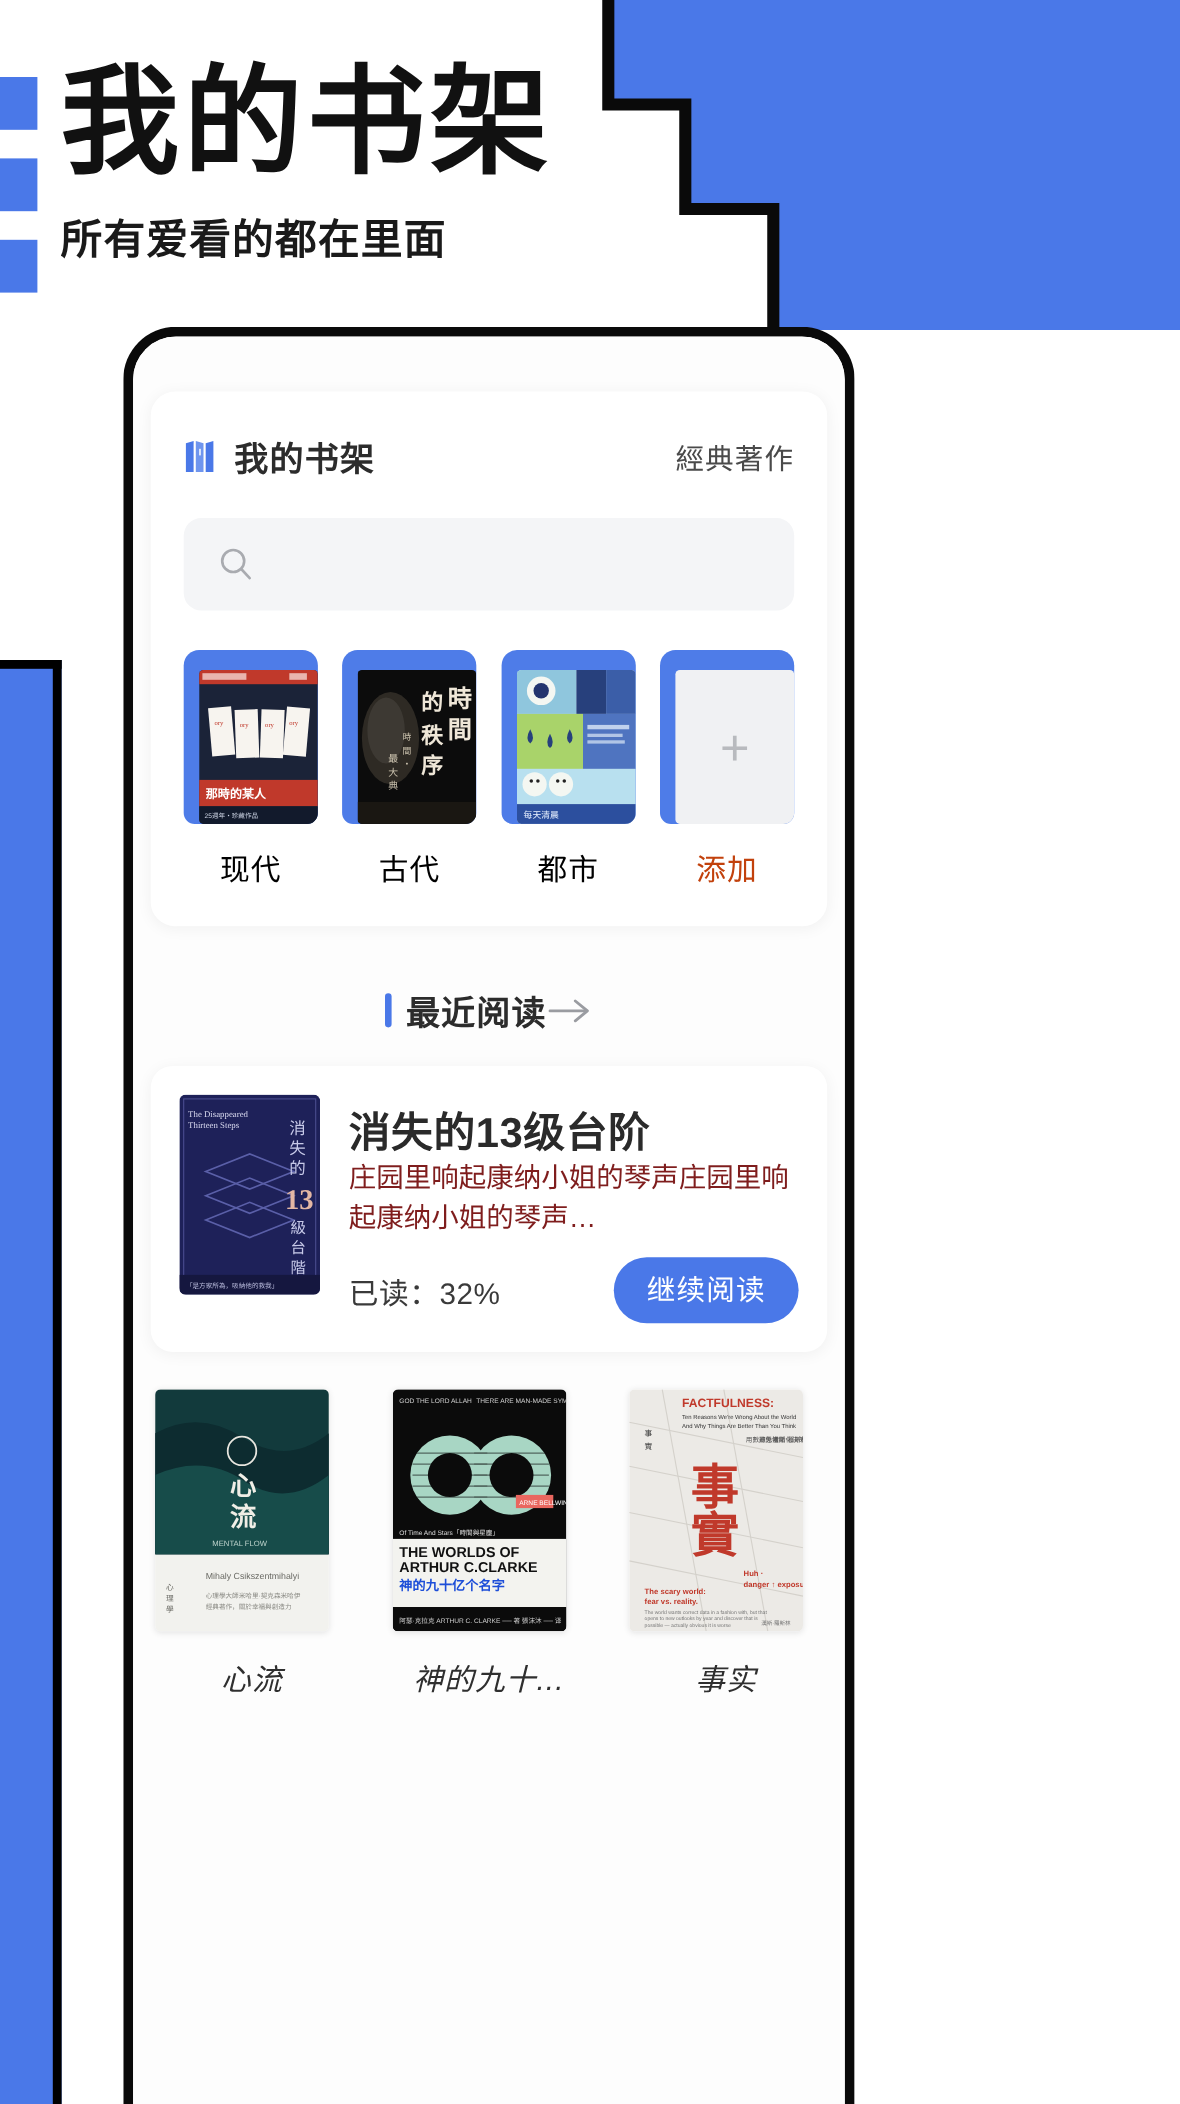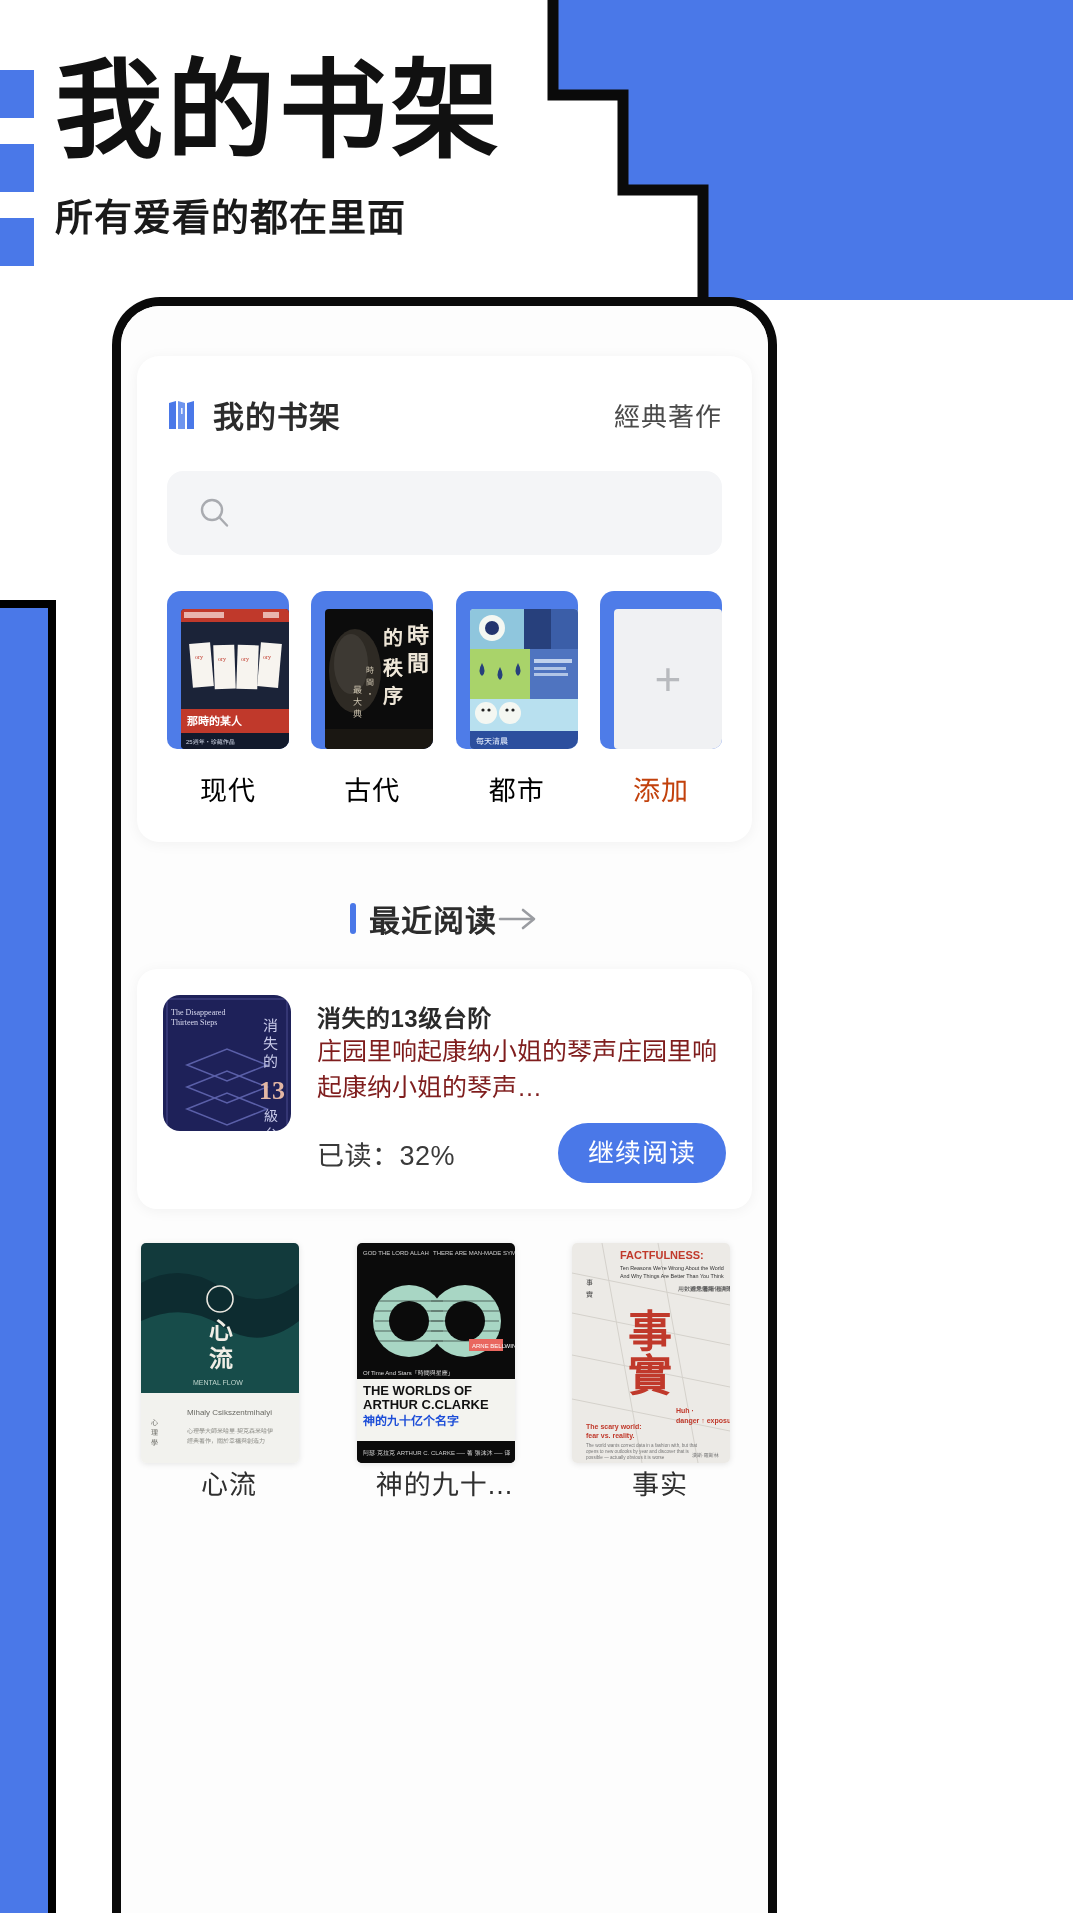--- a/index.html
+++ b/index.html
@@ -203,28 +203,28 @@
     background: #ffffff;
     border-radius: 20px;
     padding: 26px 26px 26px 26px;
     display: flex;
     gap: 26px;
     box-shadow: 0 2px 14px rgba(0,0,0,0.05);
   }
   .featured-cover {
     flex: none;
     width: 128px;
-    height: 136px;
-    border-radius: 17px;
+    height: 182px;
+    border-radius: 6px;
     overflow: hidden;
     position: relative;
   }
   .featured-body { flex: 1; min-width: 0; padding-top: 4px; }
   .featured-title {
-    font-size: 24px;
+    font-size: 38px;
     font-weight: 600;
     color: #2a2a2a;
     letter-spacing: 0.5px;
   }
   .featured-desc {
     margin-top: 0;
     font-size: 25px;
     line-height: 1.42;
     color: #7f1d1d;
     max-height: 72px;
@@ -263,27 +263,29 @@
   .book-cell { width: 176px; }
   .book-cover {
     width: 158px;
     height: 220px;
     border-radius: 5px;
     overflow: hidden;
     position: relative;
     box-shadow: 0 1px 6px rgba(0,0,0,0.10);
   }
   .book-name {
+    margin-top: 22px;
     text-align: center;
     font-size: 27px;
     color: #2f2f2f;
     letter-spacing: 1px;
     white-space: nowrap;
     overflow: hidden;
     text-overflow: ellipsis;
+    font-style: italic;
   }
   svg { display: block; }
 </style>
 </head>
 <body>
 
 <div class="deco-bars">
   <div class="deco-bar"></div>
   <div class="deco-bar"></div>
   <div class="deco-bar"></div>

